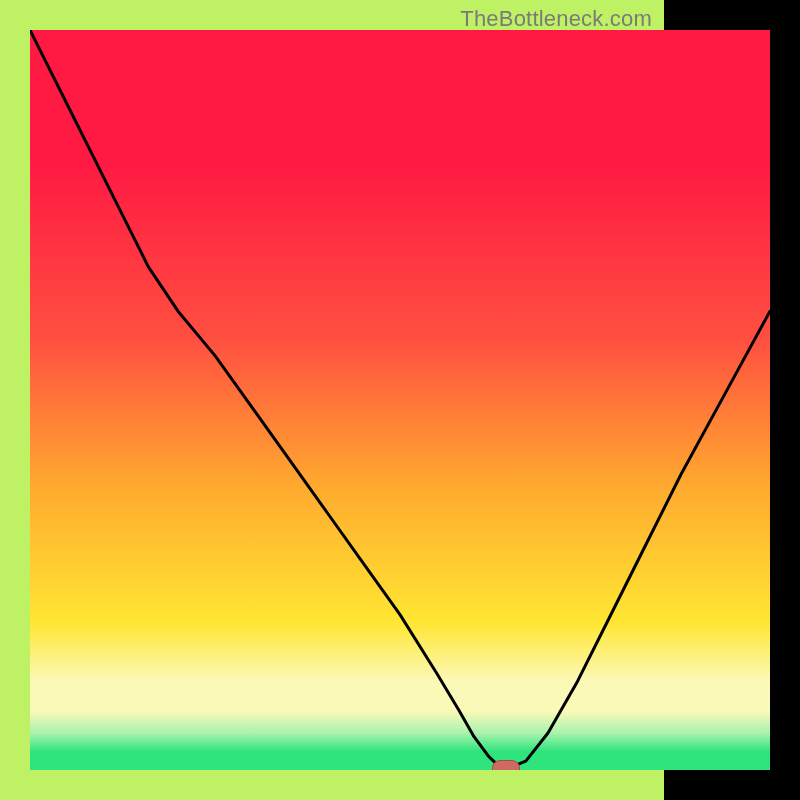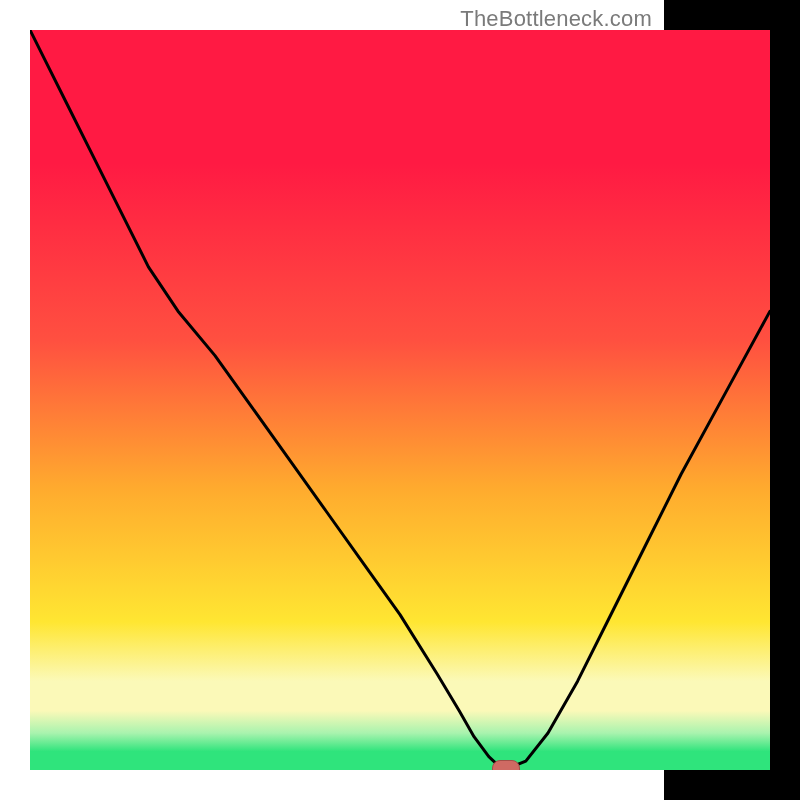--- a/index.html
+++ b/index.html
@@ -9,21 +9,21 @@
     height: 800px;
     background: #000;
     overflow: hidden;
   }
   .frame {
     position: absolute;
     left: 0;
     top: 0;
     width: 664px;
     height: 800px;
-    background: #ffffff;
+    background: #bef264;
   }
   .plot {
     position: absolute;
     left: 30px;
     top: 30px;
     width: 740px;
     height: 740px;
     overflow: hidden;
   }
   .gradient {

